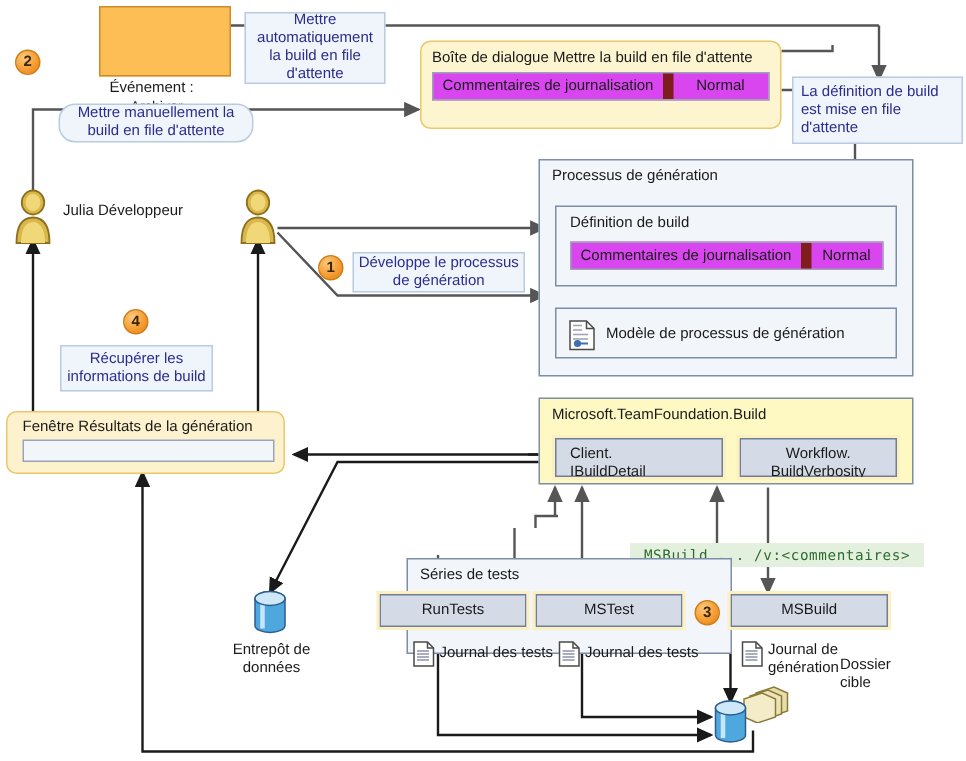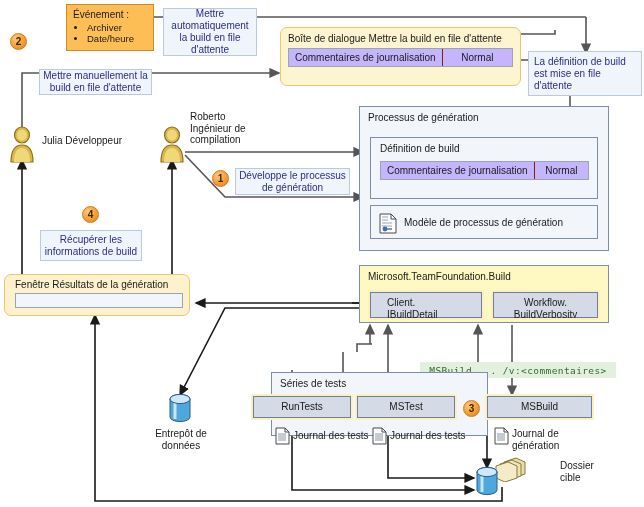--- a/index.html
+++ b/index.html
@@ -33,21 +33,21 @@
   }
 
   
   .event-box {
     background: #fcbe55;
     border: 1px solid #d08a28;
     color: #1a1a1a;
     font-size: 10px;
     padding: 4px 6px;
   }
-  .event-box .ev-title { margin-bottom: 2px; }
+  .event-box .ev-title { margin-bottom: 2px; margin-top: 44px; }
   .event-box ul { margin: 0; padding-left: 14px; }
   .event-box li { font-size: 9.5px; line-height: 11px; }
 
   
   .badge {
     width: 17px; height: 17px;
     border-radius: 50%;
     background: radial-gradient(circle at 35% 30%, #fcc97e 0%, #f59a2e 60%, #e0821c 100%);
     border: 1px solid #d07d16;
     color: #3a2600;
@@ -64,31 +64,31 @@
     border-radius: 7px;
     padding: 5px 7px;
   }
   .dialog .dlg-title {
     font-size: 10px;
     color: #1a1a1a;
     margin-bottom: 4px;
   }
   .field-row {
     display: flex;
-    background: #c4b5fd;
+    background: #d946ef;
     border: 1px solid #9aa4b4;
   }
   .field-row .cell {
     font-size: 10px;
     color: #1a1a1a;
     padding: 3px 6px;
     text-align: center;
     white-space: nowrap;
   }
-  .field-row .cell + .cell { border-left: 1px solid #7f1d1d; }
+  .field-row .cell + .cell { border-left: 7px solid #7f1d1d; }
   .field-row .cell.grow { flex: 1; }
 
   
   .container-box {
     background: #f2f5f9;
     border: 1px solid #7d8fa8;
   }
   .container-box.shade { background: #fef9c3; }
   .container-box .box-title {
     font-size: 10px;
@@ -107,21 +107,21 @@
   }
 
   
   .chip {
     background: #d5dbe6;
     border: 1px solid #6f7f96;
     outline: 2px solid #fdf0c0;
     box-sizing: border-box;
     font-size: 10px;
     color: #1a1a1a;
-    padding: 4px 16px;
+    padding: 4px 9px;
     line-height: 12px;
   }
   .chip.center {
     display: flex; align-items: center; justify-content: center;
     text-align: center;
   }
 
   
   .results-win {
     background: #fdf2cd;
@@ -226,21 +226,21 @@
   <div class="abs event-box" style="left:66px; top:4px; width:88px; height:47px;">
     <div class="ev-title">Événement :</div>
     <ul>
       <li>Archiver</li>
       <li>Date/heure</li>
     </ul>
   </div>
 
   <div class="abs note" style="left:163px; top:8px; width:94px; height:48px;">Mettre automatiquement la build en file d'attente</div>
 
-  <div class="abs note" style="left:39px; top:69px; width:113px; height:26px;">Mettre manuellement la build en file d'attente</div>
+  <div class="abs note" style="left:39px; top:69px; width:130px; height:26px;border-radius:11px;">Mettre manuellement la build en file d'attente</div>
 
   <div class="abs dialog" style="left:280px; top:27px; width:241px; height:59px;">
     <div class="dlg-title">Boîte de dialogue Mettre la build en file d'attente</div>
     <div class="field-row">
       <div class="cell grow">Commentaires de journalisation</div>
       <div class="cell" style="width:64px;">Normal</div>
     </div>
   </div>
 
   <div class="abs note" style="left:528px; top:51px; width:114px; height:45px; text-align:left; justify-content:flex-start; padding-left:5px;">La définition de build est mise en file d'attente</div>
@@ -256,34 +256,29 @@
   <div class="abs label" style="left:42px; top:135px; width:110px;">Julia Développeur</div>
 
   <div class="abs" style="left:158px; top:125px; width:28px; height:38px;">
     <svg width="28" height="38" viewBox="0 0 28 38">
       <ellipse cx="14" cy="10" rx="7.5" ry="8" fill="#d9b74a" stroke="#8d6f1d" stroke-width="1.2"></ellipse>
       <ellipse cx="14" cy="10" rx="5" ry="5.6" fill="#f0d878"></ellipse>
       <path d="M3,37 C3,25 7.5,20 14,20 C20.5,20 25,25 25,37 Z" fill="#d9b74a" stroke="#8d6f1d" stroke-width="1.2"></path>
       <path d="M6,37 C6,27 9.5,23 14,23 C18.5,23 22,27 22,37 Z" fill="#f0d878"></path>
     </svg>
   </div>
-  <div class="abs label" style="left:190px; top:111px; width:80px;">
-    <div>Roberto</div>
-    <div>Ingénieur de</div>
-    <div>compilation</div>
-  </div>
 
   <div class="abs badge" style="left:212px; top:170px;">1</div>
   <div class="abs note" style="left:235px; top:168px; width:115px; height:27px;">Développe le processus de génération</div>
 
   <div class="abs container-box" style="left:359px; top:106px; width:250px; height:145px;">
     <div class="box-title">Processus de génération</div>
   </div>
 
-  <div class="abs inner-box" style="left:370px; top:137px; width:228px; height:62px;">
+  <div class="abs inner-box" style="left:370px; top:137px; width:228px; height:54px;">
     <div class="ib-title">Définition de build</div>
     <div class="field-row" style="position:absolute; left:9px; top:23px; width:207px;">
       <div class="cell grow">Commentaires de journalisation</div>
       <div class="cell" style="width:58px;">Normal</div>
     </div>
   </div>
 
   <div class="abs inner-box" style="left:370px; top:205px; width:228px; height:34px; display:flex; align-items:center;">
     <span class="abs" style="left:8px; top:7px;">
       <svg width="18" height="21" viewBox="0 0 18 21">
@@ -358,21 +353,21 @@
     <div>génération</div>
   </div>
 
   <div class="abs" style="left:494px; top:456px; width:34px; height:26px;">
     <svg width="34" height="26" viewBox="0 0 34 26">
       <path d="M10,6 L22,2 L31,6 L31,18 L19,22 L10,18 Z" fill="#e8dca8" stroke="#8a7a3a" stroke-width="1"></path>
       <path d="M6,8 L18,4 L27,8 L27,20 L15,24 L6,20 Z" fill="#eee3b4" stroke="#8a7a3a" stroke-width="1"></path>
       <path d="M2,10 L14,6 L23,10 L23,22 L11,26 L2,22 Z" fill="#f4ecc8" stroke="#8a7a3a" stroke-width="1"></path>
     </svg>
   </div>
-  <div class="abs label" style="left:532px; top:460px; width:80px;padding-left:28px;">Dossier cible</div>
+  <div class="abs label" style="left:532px; top:438px; width:80px;padding-left:28px;">Dossier cible</div>
 
   <div class="abs" style="left:475px; top:466px; width:24px; height:30px;">
     <svg width="24" height="30" viewBox="0 0 24 30">
       <ellipse cx="12" cy="6" rx="10" ry="4.6" fill="#b7dcf2" stroke="#2a5d8f" stroke-width="1"></ellipse>
       <path d="M2,6 L2,24 A10,4.6 0 0 0 22,24 L22,6" fill="#4fa8dd" stroke="#2a5d8f" stroke-width="1"></path>
       <path d="M7,7 L7,26" stroke="#dff1fb" stroke-width="3" opacity="0.85"></path>
       <ellipse cx="12" cy="6" rx="10" ry="4.6" fill="#cfe8f7" stroke="#2a5d8f" stroke-width="1"></ellipse>
     </svg>
   </div>
 

